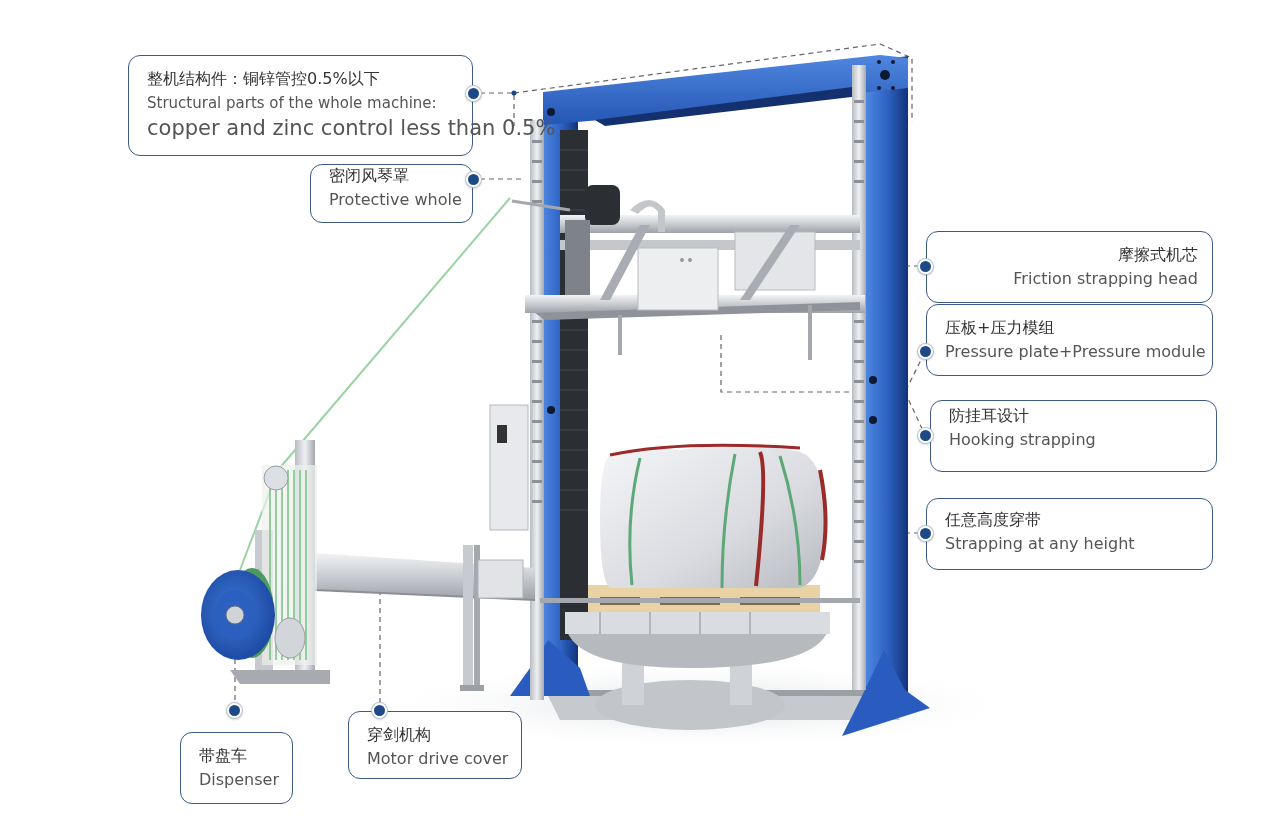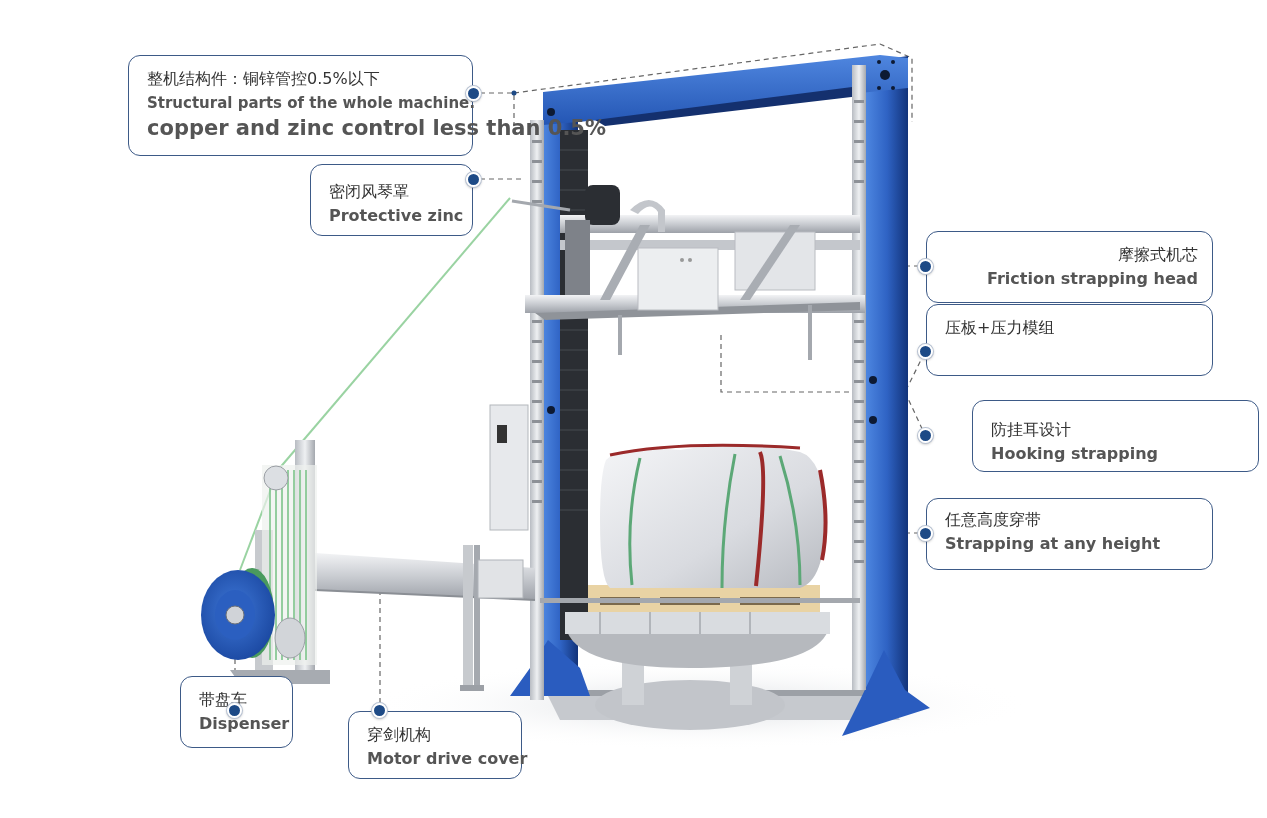--- a/index.html
+++ b/index.html
@@ -10,21 +10,21 @@
 
   .callout {
     position: absolute;
     border: 1.5px solid #3d5a87;
     border-radius: 12px;
     background: #ffffff;
     padding: 10px 14px 0 18px;
     color: #444;
   }
   .callout .zh { font-size: 16px; color: #333; line-height: 22px; white-space: nowrap; }
-  .callout .en { font-size: 16px; color: #555; line-height: 26px; white-space: nowrap; font-family: "DejaVu Sans", sans-serif; font-weight: 700; }
+  .callout .en { font-size: 16px; color: #555; line-height: 26px; white-space: nowrap; font-family: "DejaVu Sans", sans-serif; font-weight: 400; }
   .dot {
     position: absolute; width: 15px; height: 15px; border-radius: 50%;
     background: #1d4a86; border: 2.5px solid #ffffff;
     box-shadow: 0 0 0 1px #b9c3d3, 0 1px 3px rgba(0,0,0,0.35);
   }
 </style>
 </head>
 <body>
 
 <div class="stage">
@@ -236,50 +236,51 @@
     <rect x="540" y="598" width="320" height="5" fill="#a4a8ae"></rect>
   </svg>
 
   <div class="callout" style="left:128px; top:55px; width:345px; height:101px; padding-top:12px;">
     <div class="zh">整机结构件：铜锌管控0.5%以下</div>
     <div class="en" style="font-size:15px; line-height:26px;">Structural parts of the whole machine:</div>
     <div class="en" style="font-size:21px; line-height:26px; margin-top:-1px;">copper and zinc control less than 0.5%</div>
   </div>
   <div class="dot" style="left:466px; top:86px;"></div>
 
-  <div class="callout" style="left:310px; top:164px; width:163px; height:72px; padding-top:16px;">
+  <div class="callout" style="left:310px; top:164px; width:163px; height:59px; padding-top:0;">
     <div class="zh">密闭风琴罩</div>
-    <div class="en">Protective zinc</div>
+    <div class="en">Protective whole</div>
   </div>
   <div class="dot" style="left:466px; top:172px;"></div>
 
   <div class="callout" style="left:926px; top:231px; width:287px; height:72px; padding-top:12px;text-align:right;">
     <div class="zh">摩擦式机芯</div>
     <div class="en">Friction strapping head</div>
   </div>
   <div class="dot" style="left:918px; top:259px;"></div>
 
   <div class="callout" style="left:926px; top:304px; width:287px; height:72px; padding-top:12px;">
     <div class="zh">压板+压力模组</div>
+    <div class="en">Pressure plate+Pressure module</div>
   </div>
   <div class="dot" style="left:918px; top:344px;"></div>
 
-  <div class="callout" style="left:972px; top:400px; width:287px; height:72px; padding-top:18px;">
+  <div class="callout" style="left:930px; top:400px; width:287px; height:72px; padding-top:4px;">
     <div class="zh">防挂耳设计</div>
     <div class="en">Hooking strapping</div>
   </div>
   <div class="dot" style="left:918px; top:428px;"></div>
 
   <div class="callout" style="left:926px; top:498px; width:287px; height:72px; ">
     <div class="zh">任意高度穿带</div>
     <div class="en">Strapping at any height</div>
   </div>
   <div class="dot" style="left:918px; top:526px;"></div>
 
-  <div class="callout" style="left:180px; top:676px; width:113px; height:72px; padding-top:12px;">
+  <div class="callout" style="left:180px; top:732px; width:113px; height:72px; padding-top:12px;">
     <div class="zh">带盘车</div>
     <div class="en">Dispenser</div>
   </div>
   <div class="dot" style="left:227px; top:703px;"></div>
 
   <div class="callout" style="left:348px; top:711px; width:174px; height:68px; padding-top:12px;">
     <div class="zh">穿剑机构</div>
     <div class="en">Motor drive cover</div>
   </div>
   <div class="dot" style="left:372px; top:703px;"></div>

